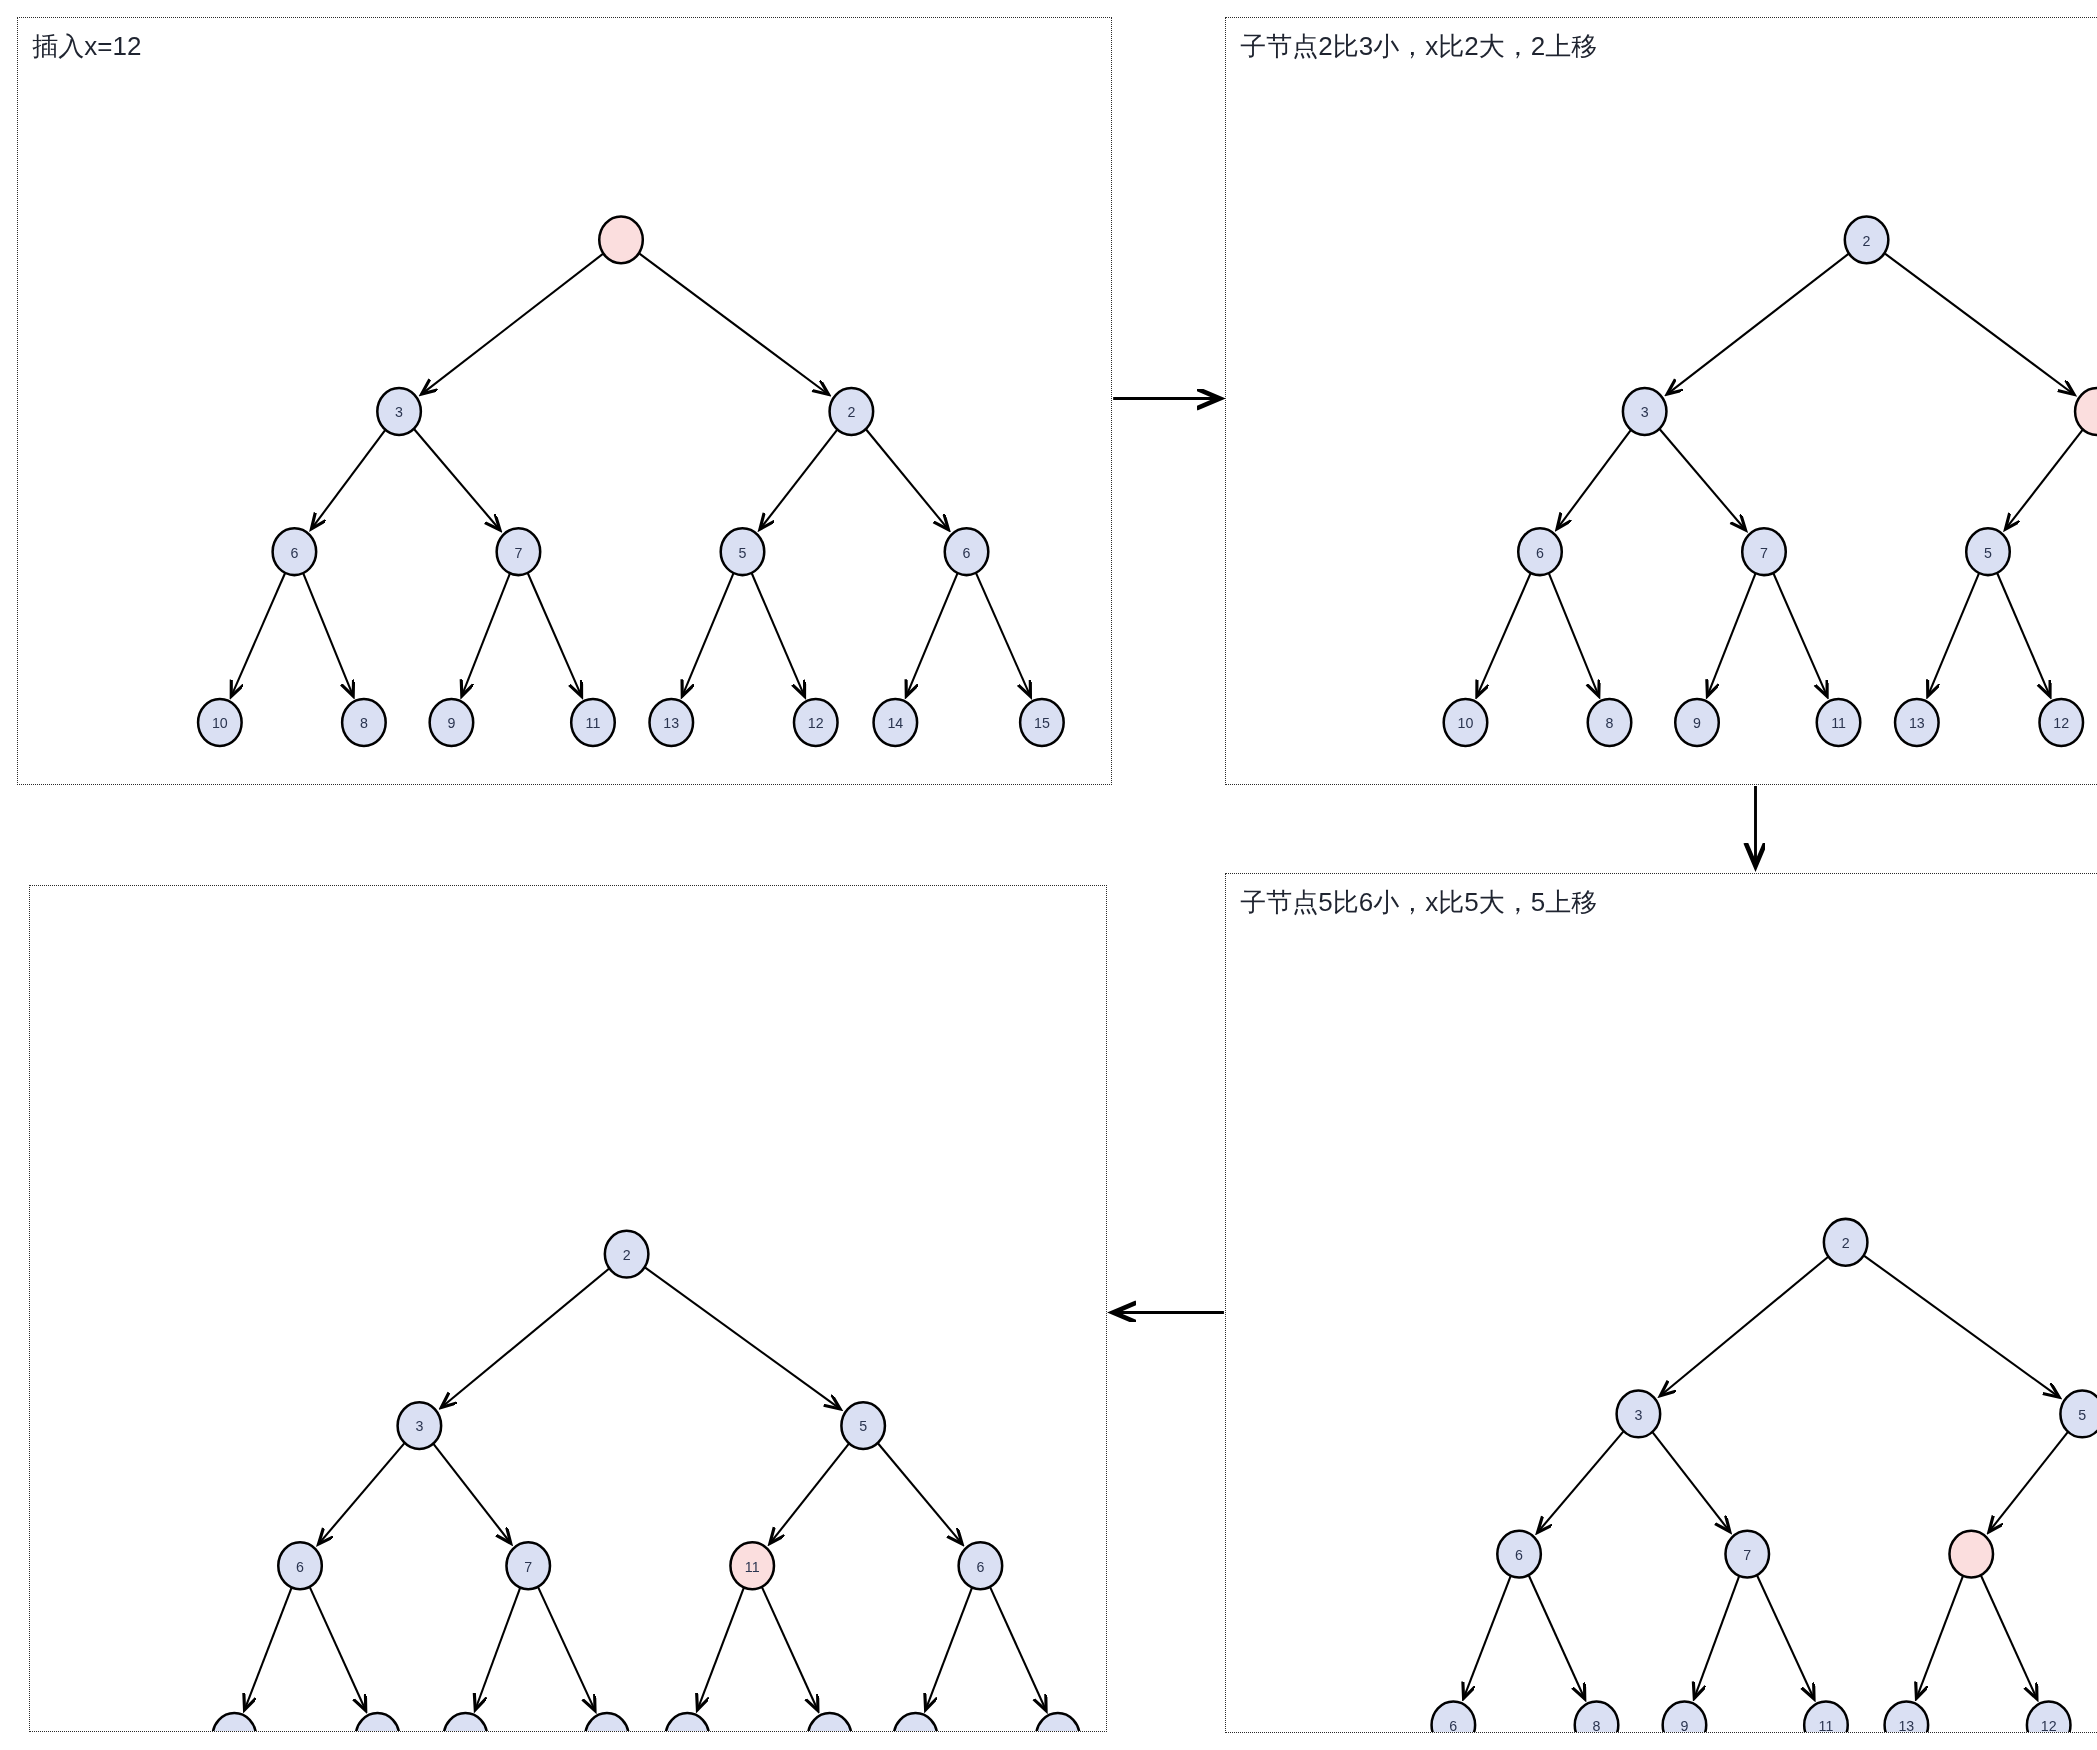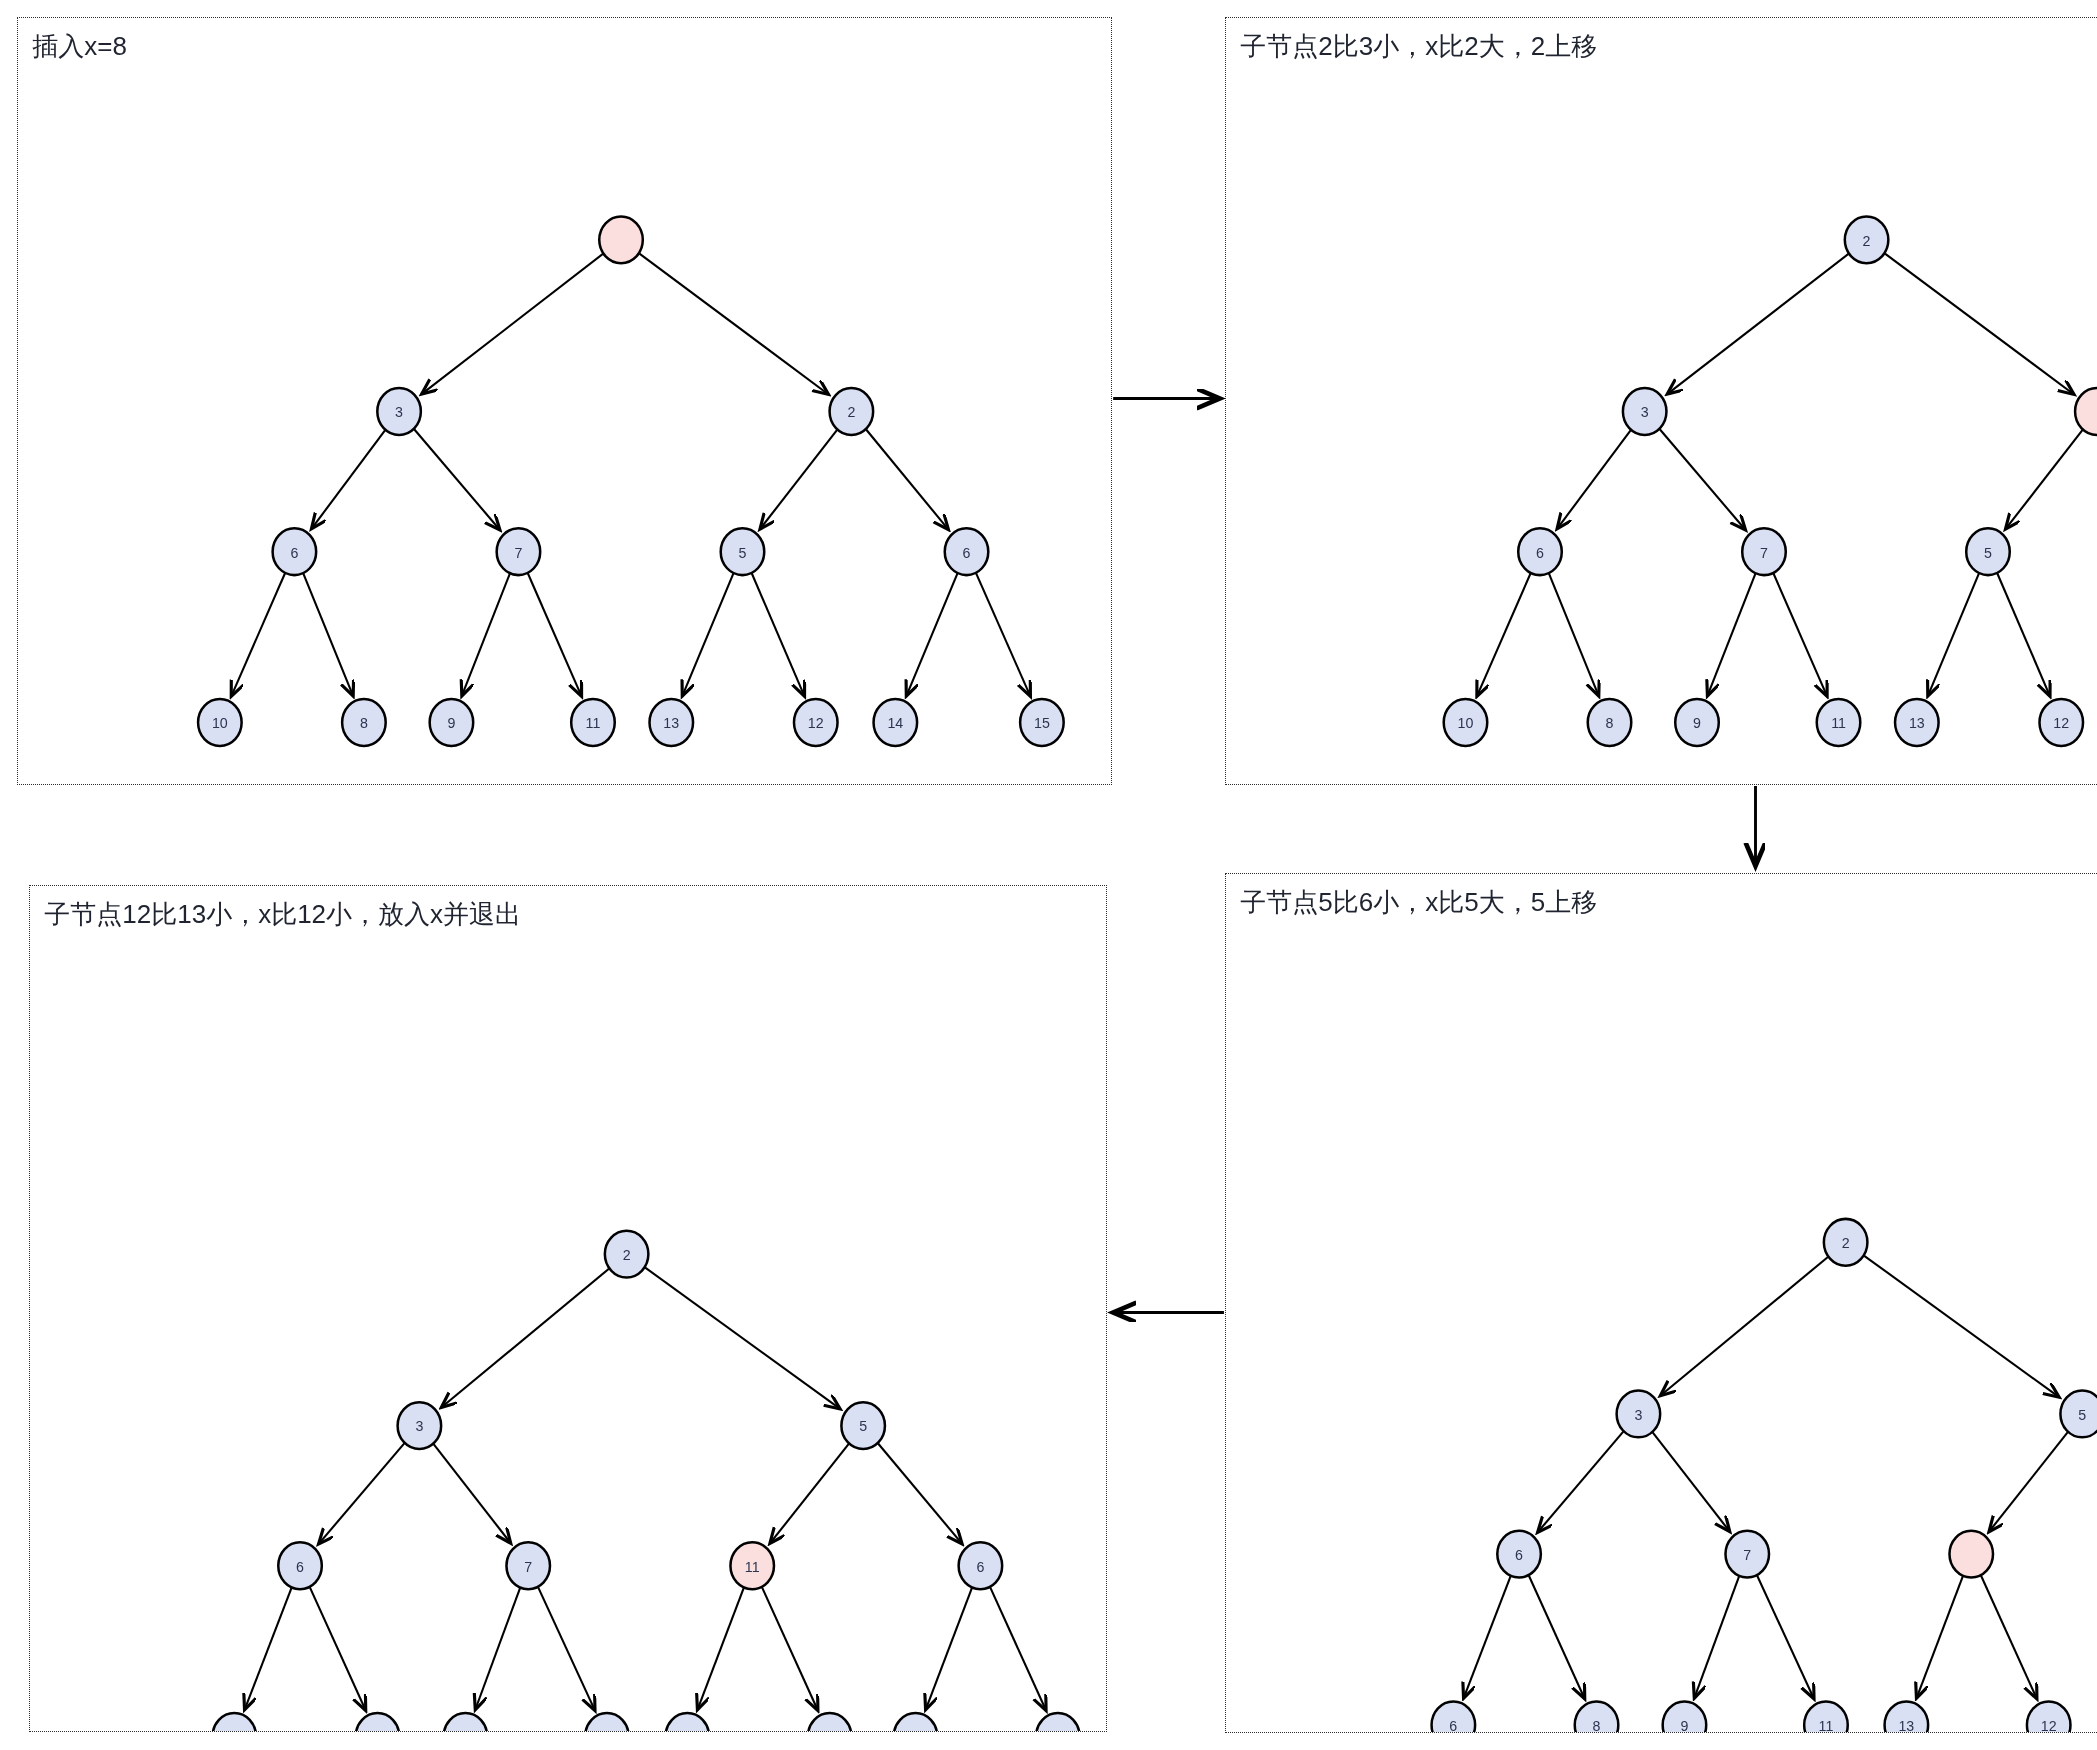--- a/index.html
+++ b/index.html
@@ -114,21 +114,21 @@
         </g>
         <g>
           <ellipse cx="2095" cy="1683" rx="52" ry="56" fill="#dae0f3" stroke="#000000" stroke-width="6"></ellipse>
           <text class="node-label" x="2095" y="1685">14</text>
         </g>
         <g>
           <ellipse cx="2445" cy="1683" rx="52" ry="56" fill="#dae0f3" stroke="#000000" stroke-width="6"></ellipse>
           <text class="node-label" x="2445" y="1685">15</text>
         </g>
       </svg>
-      <div class="panel-title">插入x=8</div>
+      <div class="panel-title">插入x=12</div>
     </div>
     <div class="panel" style="left: 1225px; top: 17px; width: 1078px; height: 768px;">
       <svg class="tree-svg" viewBox="0 0 2570 1830" preserveAspectRatio="none">
         <defs>
           <marker id="ah-panel-2" markerWidth="9" markerHeight="9" refX="7.4" refY="3.2" orient="auto" markerUnits="strokeWidth">
             <path d="M0,0 L7.4,3.2 L0,6.4" fill="none" stroke="#000000" stroke-width="1.5"></path>
           </marker>
         </defs>
         <line x1="1486.6" y1="563.6" x2="1053.8" y2="898.4" stroke="#000000" stroke-width="5" marker-end="url(#ah-panel-2)"></line>
         <line x1="1574.0" y1="562.8" x2="2025.5" y2="899.4" stroke="#000000" stroke-width="5" marker-end="url(#ah-panel-2)"></line>
@@ -282,21 +282,20 @@
         </g>
         <g>
           <ellipse cx="2115" cy="2033" rx="52" ry="56" fill="#dae0f3" stroke="#000000" stroke-width="6"></ellipse>
           <text class="node-label" x="2115" y="2035">14</text>
         </g>
         <g>
           <ellipse cx="2455" cy="2033" rx="52" ry="56" fill="#dae0f3" stroke="#000000" stroke-width="6"></ellipse>
           <text class="node-label" x="2455" y="2035">15</text>
         </g>
       </svg>
-      <div class="panel-title">子节点12比13小，x比12小，放入x并退出</div>
     </div>
     <div class="panel" style="left: 1225px; top: 873px; width: 1078px; height: 860px;">
       <svg class="tree-svg" viewBox="0 0 2570 2050" preserveAspectRatio="none">
         <defs>
           <marker id="ah-panel-4" markerWidth="9" markerHeight="9" refX="7.4" refY="3.2" orient="auto" markerUnits="strokeWidth">
             <path d="M0,0 L7.4,3.2 L0,6.4" fill="none" stroke="#000000" stroke-width="1.5"></path>
           </marker>
         </defs>
         <line x1="1437.7" y1="915.0" x2="1037.4" y2="1246.6" stroke="#000000" stroke-width="5" marker-end="url(#ah-panel-4)"></line>
         <line x1="1524.4" y1="912.2" x2="1990.0" y2="1250.1" stroke="#000000" stroke-width="5" marker-end="url(#ah-panel-4)"></line>

